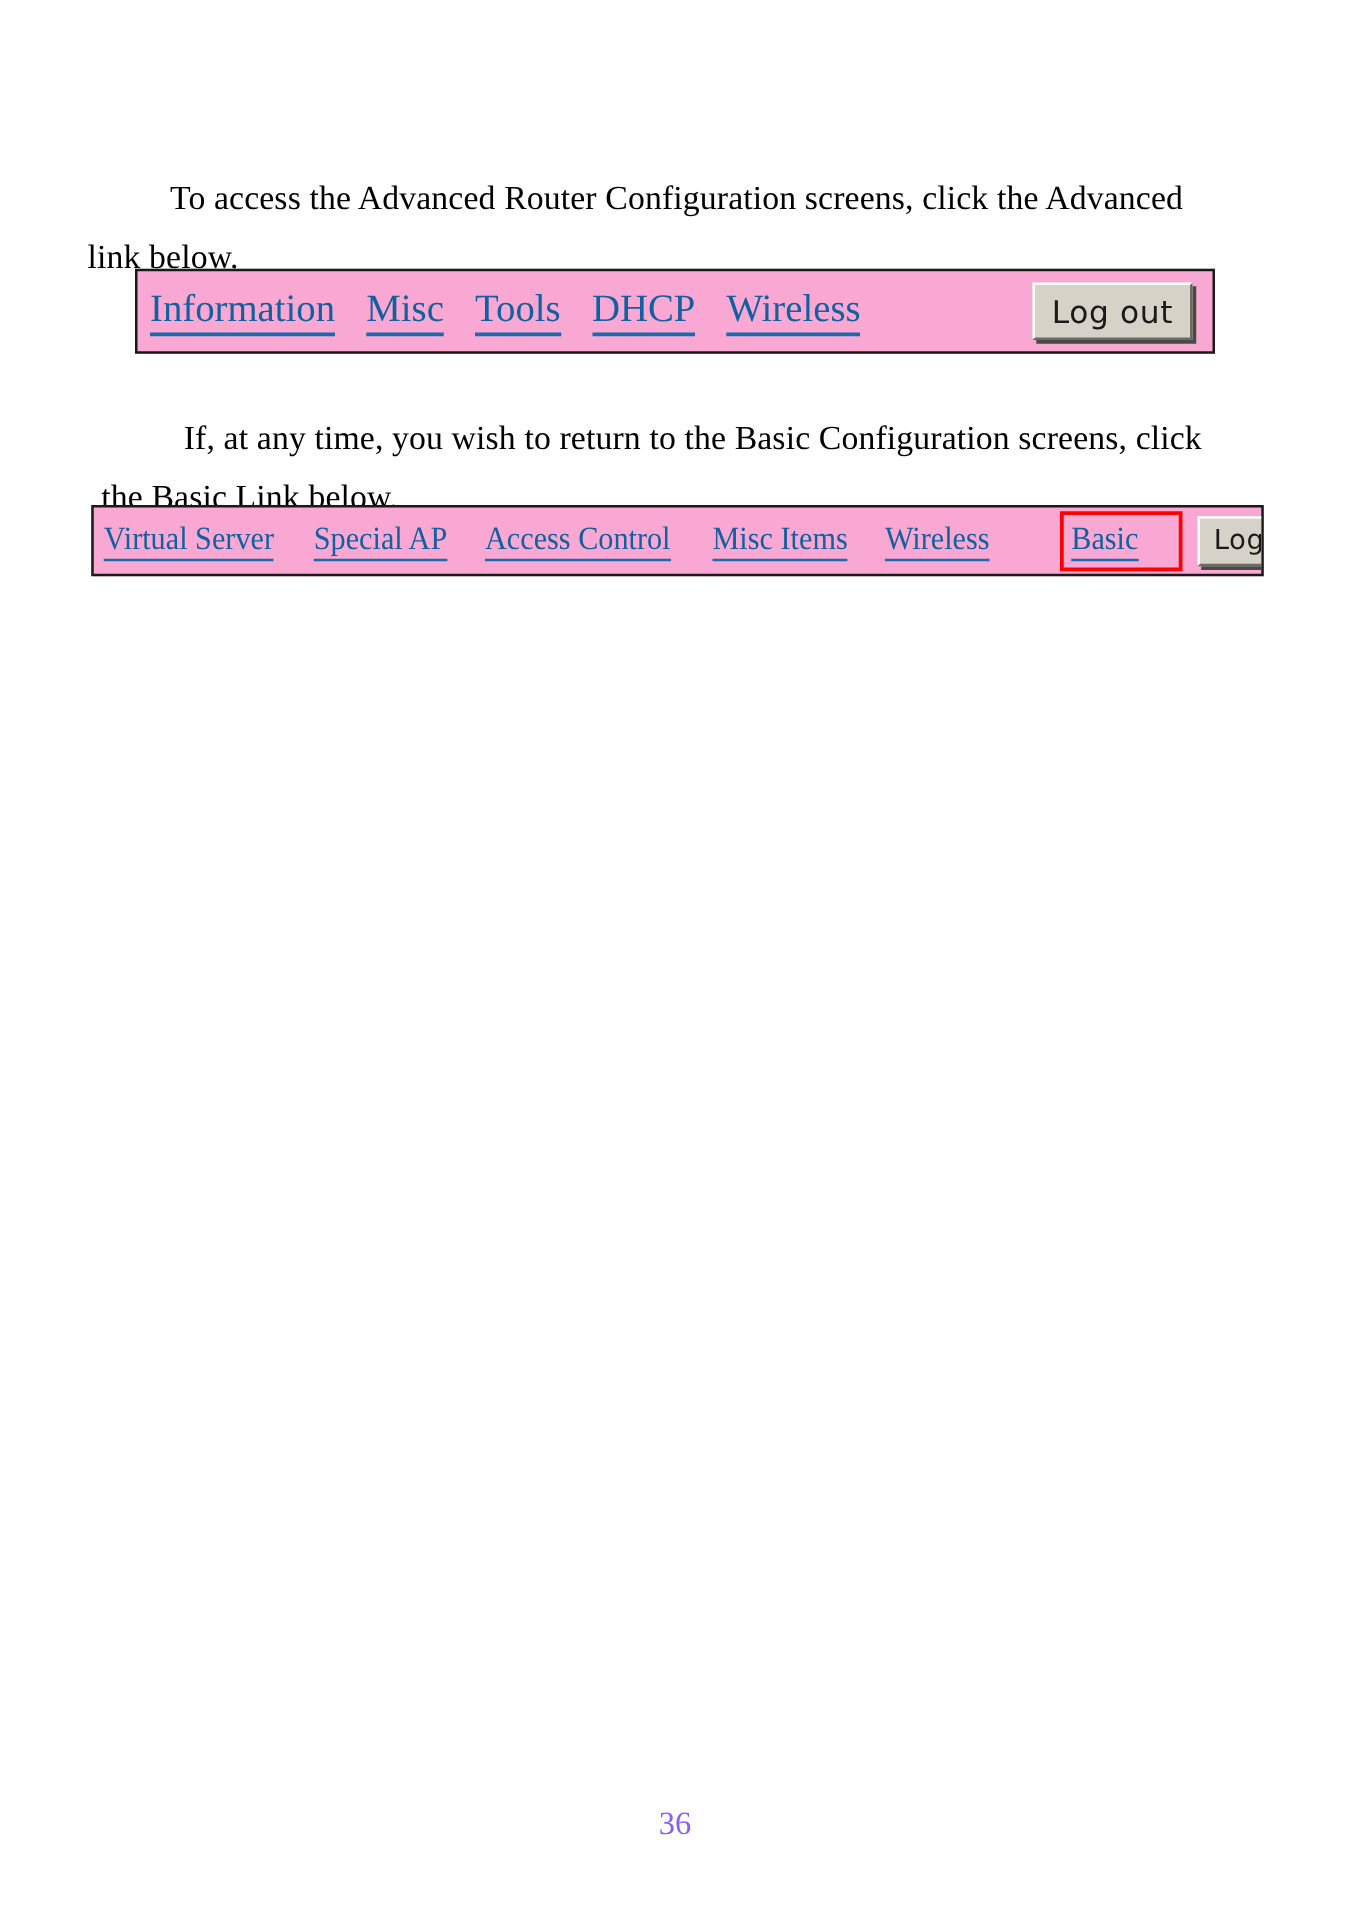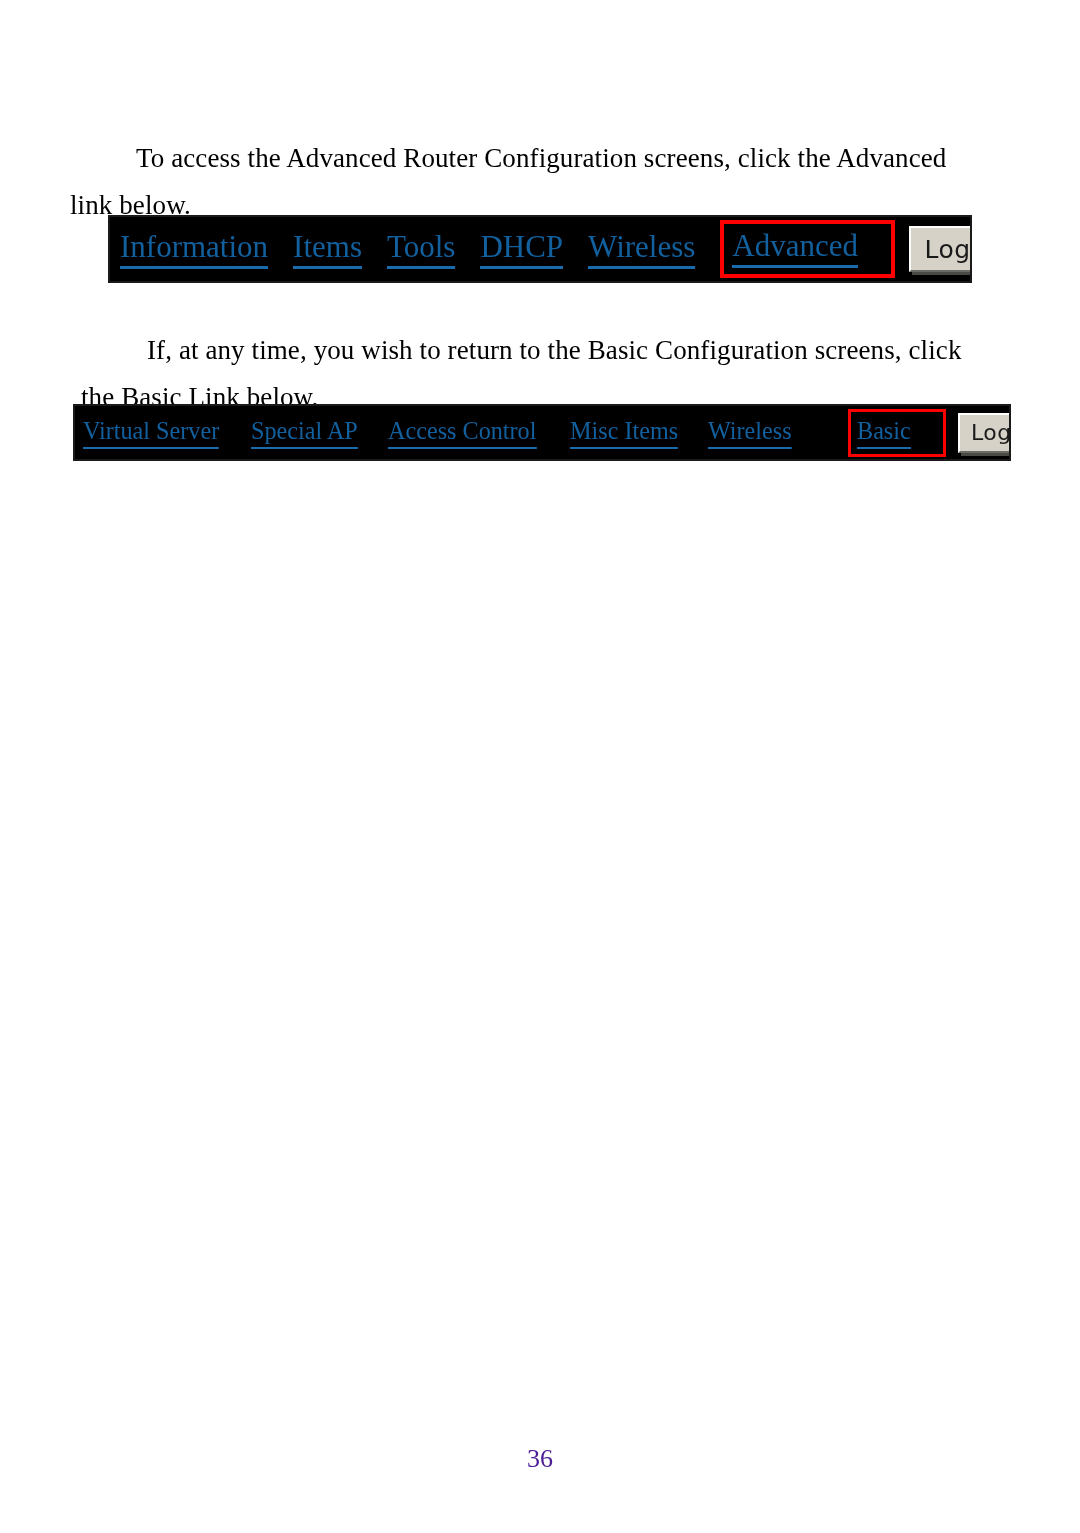--- a/index.html
+++ b/index.html
@@ -33,21 +33,21 @@
   }
   #para-2 {
     left: 81px;
     top: 300px;
     width: 920px;
   }
 
   
   .navbar-figure {
     position: absolute;
-    background: #000000;
+    background: #f9a8d4;
     border: 2px solid #1a1a1a;
     box-sizing: border-box;
     display: flex;
     align-items: center;
     overflow: hidden;
   }
   #navbar-advanced {
     left: 108px;
     top: 215px;
     width: 864px;
@@ -152,38 +152,35 @@
 
   
   #page-number {
     position: absolute;
     left: 0;
     top: 1444px;
     width: 1080px;
     text-align: center;
     font-family: "Liberation Serif", "DejaVu Serif", serif;
     font-size: 26px;
-    color: #4c1d95;
+    color: #8b5cf6;
   }
 </style>
 </head>
 <body>
 
 <p class="para" id="para-1">To access the Advanced Router Configuration screens, click the Advanced link below.</p>
 
 <div class="navbar-figure" id="navbar-advanced">
   <div class="nav-links">
     <a class="nav-link">Information</a>
-    <a class="nav-link">Items</a>
+    <a class="nav-link">Misc</a>
     <a class="nav-link">Tools</a>
     <a class="nav-link">DHCP</a>
     <a class="nav-link">Wireless</a>
-    <span class="nav-link-highlight">
-      <a class="nav-link">Advanced</a>
-    </span>
   </div>
   <button class="logout-button">Log out</button>
 </div>
 
 <p class="para" id="para-2">If, at any time, you wish to return to the Basic Configuration screens, click the Basic Link below.</p>
 
 <div class="navbar-figure" id="navbar-basic">
   <div class="nav-links">
     <a class="nav-link">Virtual Server</a>
     <a class="nav-link">Special AP</a>

